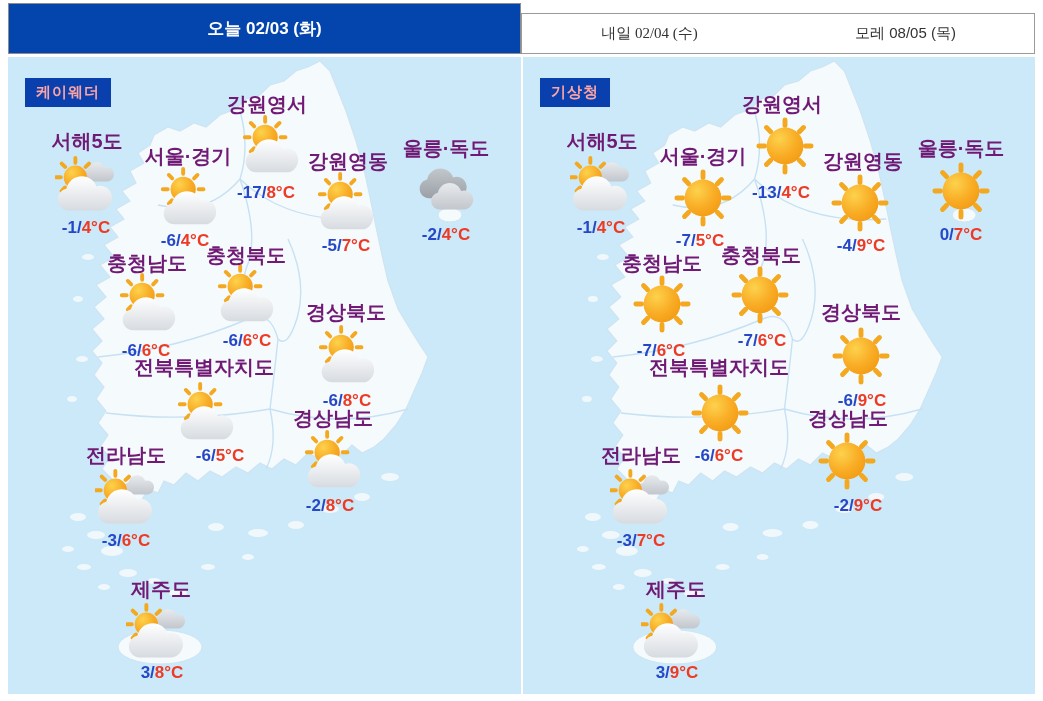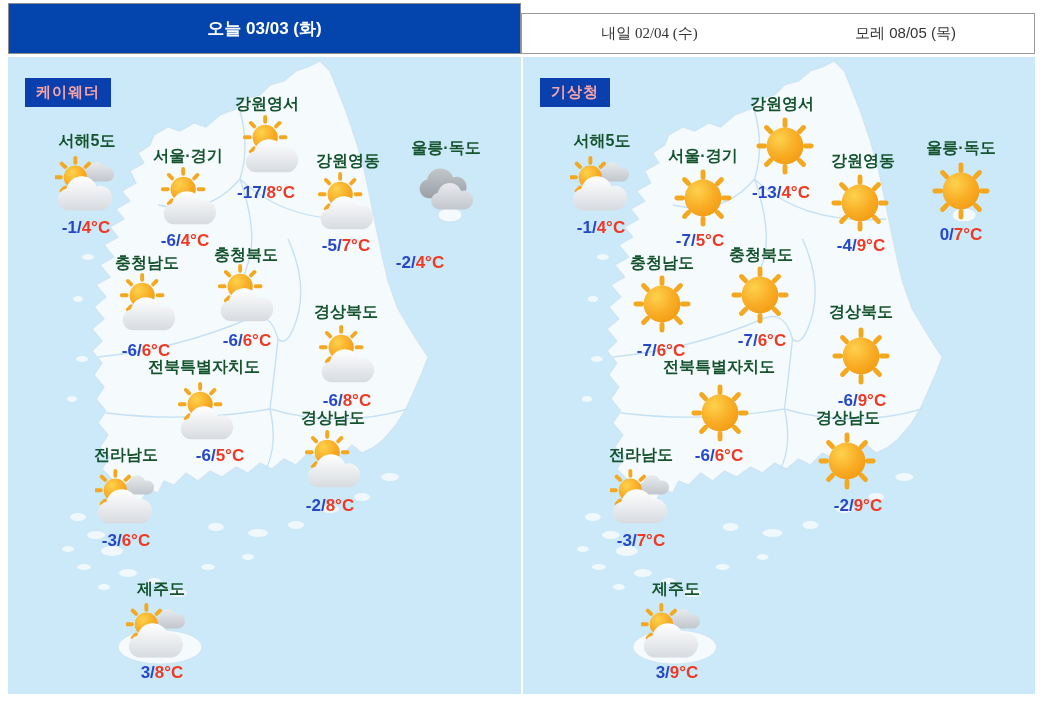--- a/index.html
+++ b/index.html
@@ -13,21 +13,21 @@
   .tab-2{left:521px;top:13px;width:257px;height:41px;font-family:Liberation Serif, serif;}
   .tab-3{left:777px;top:13px;width:258px;height:41px;border-left:none;}
 
   
   .panel{position:absolute;top:57px;height:637px;background:#cbe9f8;overflow:hidden;}
   .panel-left{left:8px;width:513px;}
   .panel-right{left:523px;width:512px;}
   .map-svg{position:absolute;left:0;top:0;width:100%;height:100%;}
   .badge{position:absolute;left:17px;top:21px;background:#0a3fae;color:#fca5a5;font-size:15px;font-weight:bold;padding:5px 11px;letter-spacing:1px;z-index:5;}
 
-  .region-label{position:absolute;transform:translate(-50%,-50%);white-space:nowrap;color:#14532d;font-size:16px;font-weight:600;z-index:3;}
+  .region-label{position:absolute;transform:translate(-50%,-50%);white-space:nowrap;color:#701a75;font-size:20px;font-weight:600;z-index:3;}
   .wicon{position:absolute;width:62px;height:62px;z-index:2;}
   .temp{position:absolute;transform:translate(-50%,-50%);white-space:nowrap;font-size:17px;font-weight:bold;z-index:3;}
   .temp .low{color:#2547c8;}
   .temp .high{color:#ee3a24;}
 
   .svg-defs{position:absolute;width:0;height:0;overflow:hidden;}
 </style>
 </head>
 <body>
 
@@ -132,21 +132,21 @@
           <ellipse cx="74" cy="302" rx="6" ry="3"></ellipse>
         <ellipse cx="64" cy="342" rx="5" ry="3"></ellipse>
       </g>
     </symbol>
   </defs>
 </svg>
 
 <div class="page">
 
   <div class="header">
-    <div class="tab tab-active">오늘 03/03 (화)</div>
+    <div class="tab tab-active">오늘 02/03 (화)</div>
     <div class="tab tab-2">내일 02/04 (수)</div>
     <div class="tab tab-3">모레 08/05 (목)</div>
   </div>
 
   <section class="panel panel-left">
     <svg class="map-svg" viewBox="0 0 513 637" preserveAspectRatio="none">
         <use href="#korea-map-sym"></use>
       </svg>
     <span class="badge">케이웨더</span>
     <div class="regions">
@@ -167,21 +167,21 @@
         <div class="temp" style="left: 258px; top: 136px;"><span class="low">-17/</span><span class="high">8°C</span></div>
         <div class="region-label" style="left: 340px; top: 104px;">강원영동</div>
         <svg class="wicon" viewBox="0 0 64 64" style="left: 306px; top: 115px;">
           <use href="#sym-partly"></use>
         </svg>
         <div class="temp" style="left: 338px; top: 189px;"><span class="low">-5/</span><span class="high">7°C</span></div>
         <div class="region-label" style="left: 438px; top: 91px;">울릉·독도</div>
         <svg class="wicon" viewBox="0 0 64 64" style="left: 407px; top: 103px;">
           <use href="#sym-cloudy"></use>
         </svg>
-        <div class="temp" style="left: 412px; top: 178px; margin-top: 28px;"><span class="low">-2/</span><span class="high">4°C</span></div>
+        <div class="temp" style="left: 438px; top: 178px;"><span class="low">-2/</span><span class="high">4°C</span></div>
         <div class="region-label" style="left: 139px; top: 206px;">충청남도</div>
         <svg class="wicon" viewBox="0 0 64 64" style="left: 108px; top: 216px;">
           <use href="#sym-partly"></use>
         </svg>
         <div class="temp" style="left: 138px; top: 294px;"><span class="low">-6/</span><span class="high">6°C</span></div>
         <div class="region-label" style="left: 238px; top: 198px;">충청북도</div>
         <svg class="wicon" viewBox="0 0 64 64" style="left: 206px; top: 207px;">
           <use href="#sym-partly"></use>
         </svg>
         <div class="temp" style="left: 239px; top: 284px;"><span class="low">-6/</span><span class="high">6°C</span></div>

